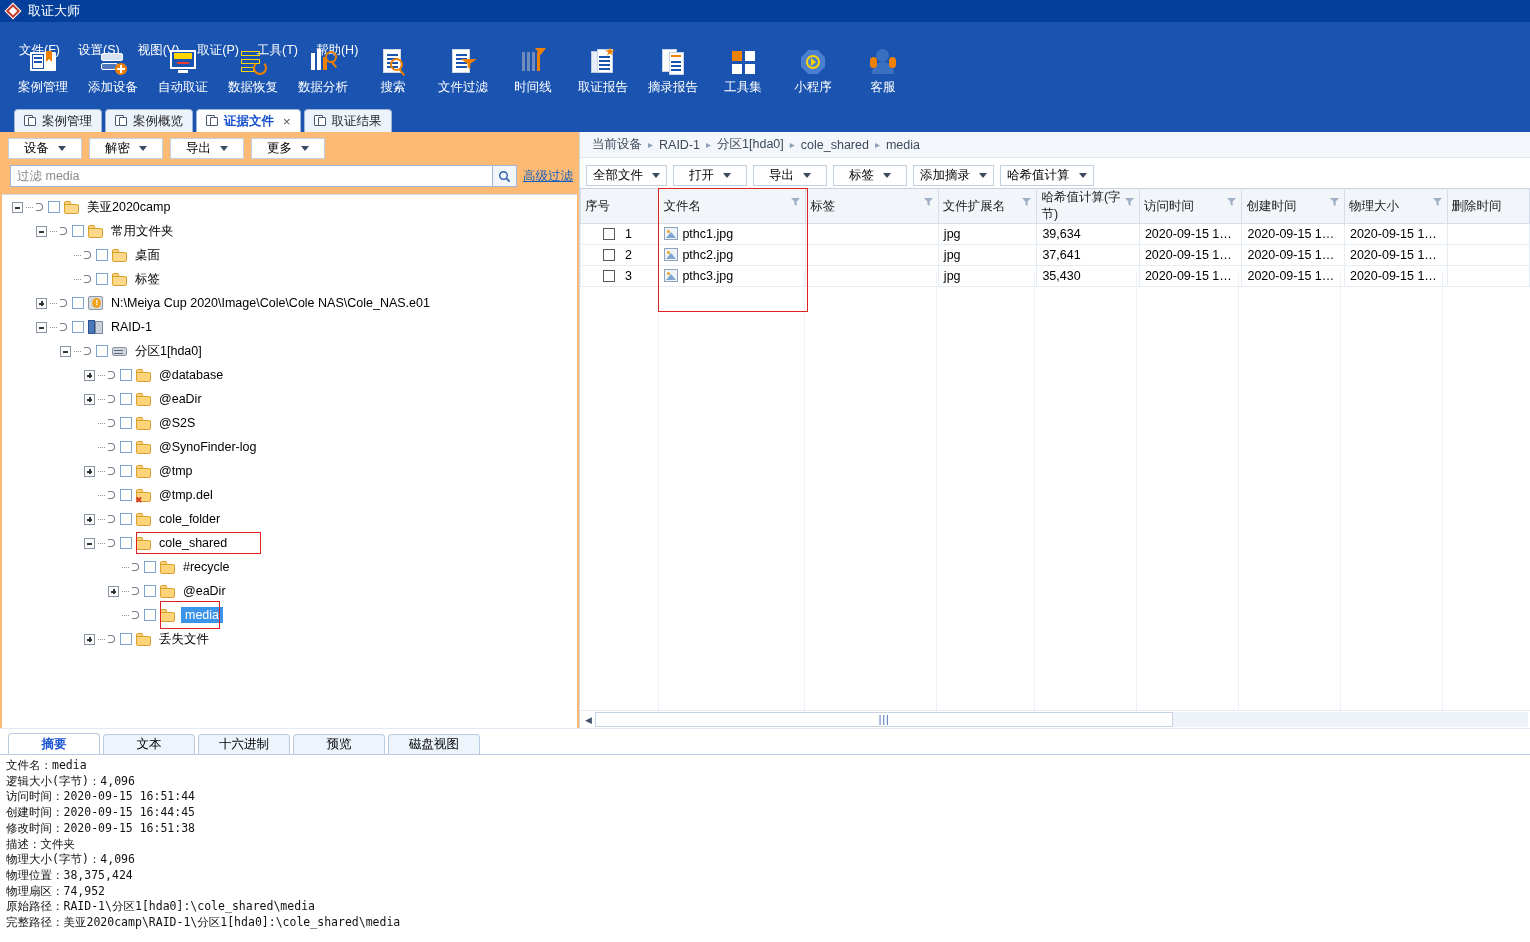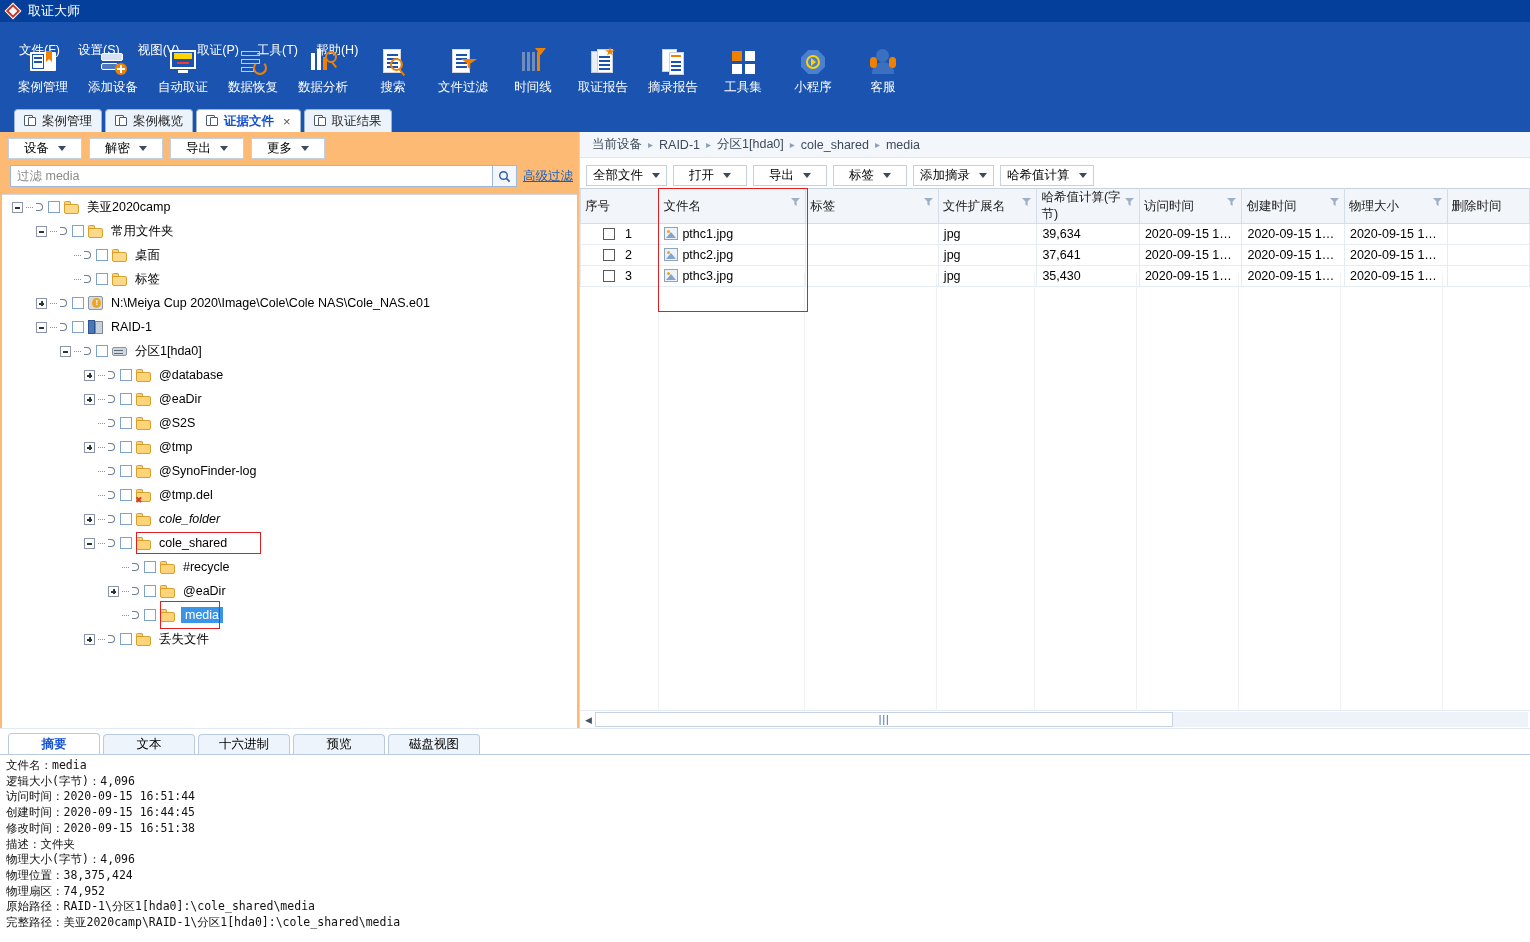--- a/index.html
+++ b/index.html
@@ -546,59 +546,59 @@
             <i></i>
           </span>
           <span class="cb"></span>
           <span class="ficon">
             <s></s>
             <b></b>
           </span>
           <span class="tlabel">@S2S</span>
         </div>
         <div class="tnode" style="padding-left: 82px;">
+          <span class="exp none"></span>
+          <span class="dots"></span>
+          <span class="flag">
+            <i></i>
+          </span>
+          <span class="cb"></span>
+          <span class="ficon">
+            <s></s>
+            <b></b>
+          </span>
+          <span class="tlabel">@SynoFinder-log</span>
+        </div>
+        <div class="tnode" style="padding-left: 82px;">
           <span class="exp plus"></span>
           <span class="dots"></span>
           <span class="flag">
             <i></i>
           </span>
           <span class="cb"></span>
           <span class="ficon">
             <s></s>
             <b></b>
           </span>
           <span class="tlabel">@tmp</span>
         </div>
         <div class="tnode" style="padding-left: 82px;">
           <span class="exp none"></span>
           <span class="dots"></span>
           <span class="flag">
             <i></i>
           </span>
           <span class="cb"></span>
-          <span class="ficon">
-            <s></s>
-            <b></b>
-          </span>
-          <span class="tlabel">@SynoFinder-log</span>
+          <span class="ficon del">
+            <s></s>
+            <b></b>
+          </span>
+          <span class="tlabel">@tmp.del</span>
         </div>
         <div class="tnode" style="padding-left: 82px;">
-          <span class="exp none"></span>
-          <span class="dots"></span>
-          <span class="flag">
-            <i></i>
-          </span>
-          <span class="cb"></span>
-          <span class="ficon del">
-            <s></s>
-            <b></b>
-          </span>
-          <span class="tlabel">@tmp.del</span>
-        </div>
-        <div class="tnode" style="padding-left: 82px; font-style: italic;">
           <span class="exp plus"></span>
           <span class="dots"></span>
           <span class="flag">
             <i></i>
           </span>
           <span class="cb"></span>
           <span class="ficon">
             <s></s>
             <b></b>
           </span>

